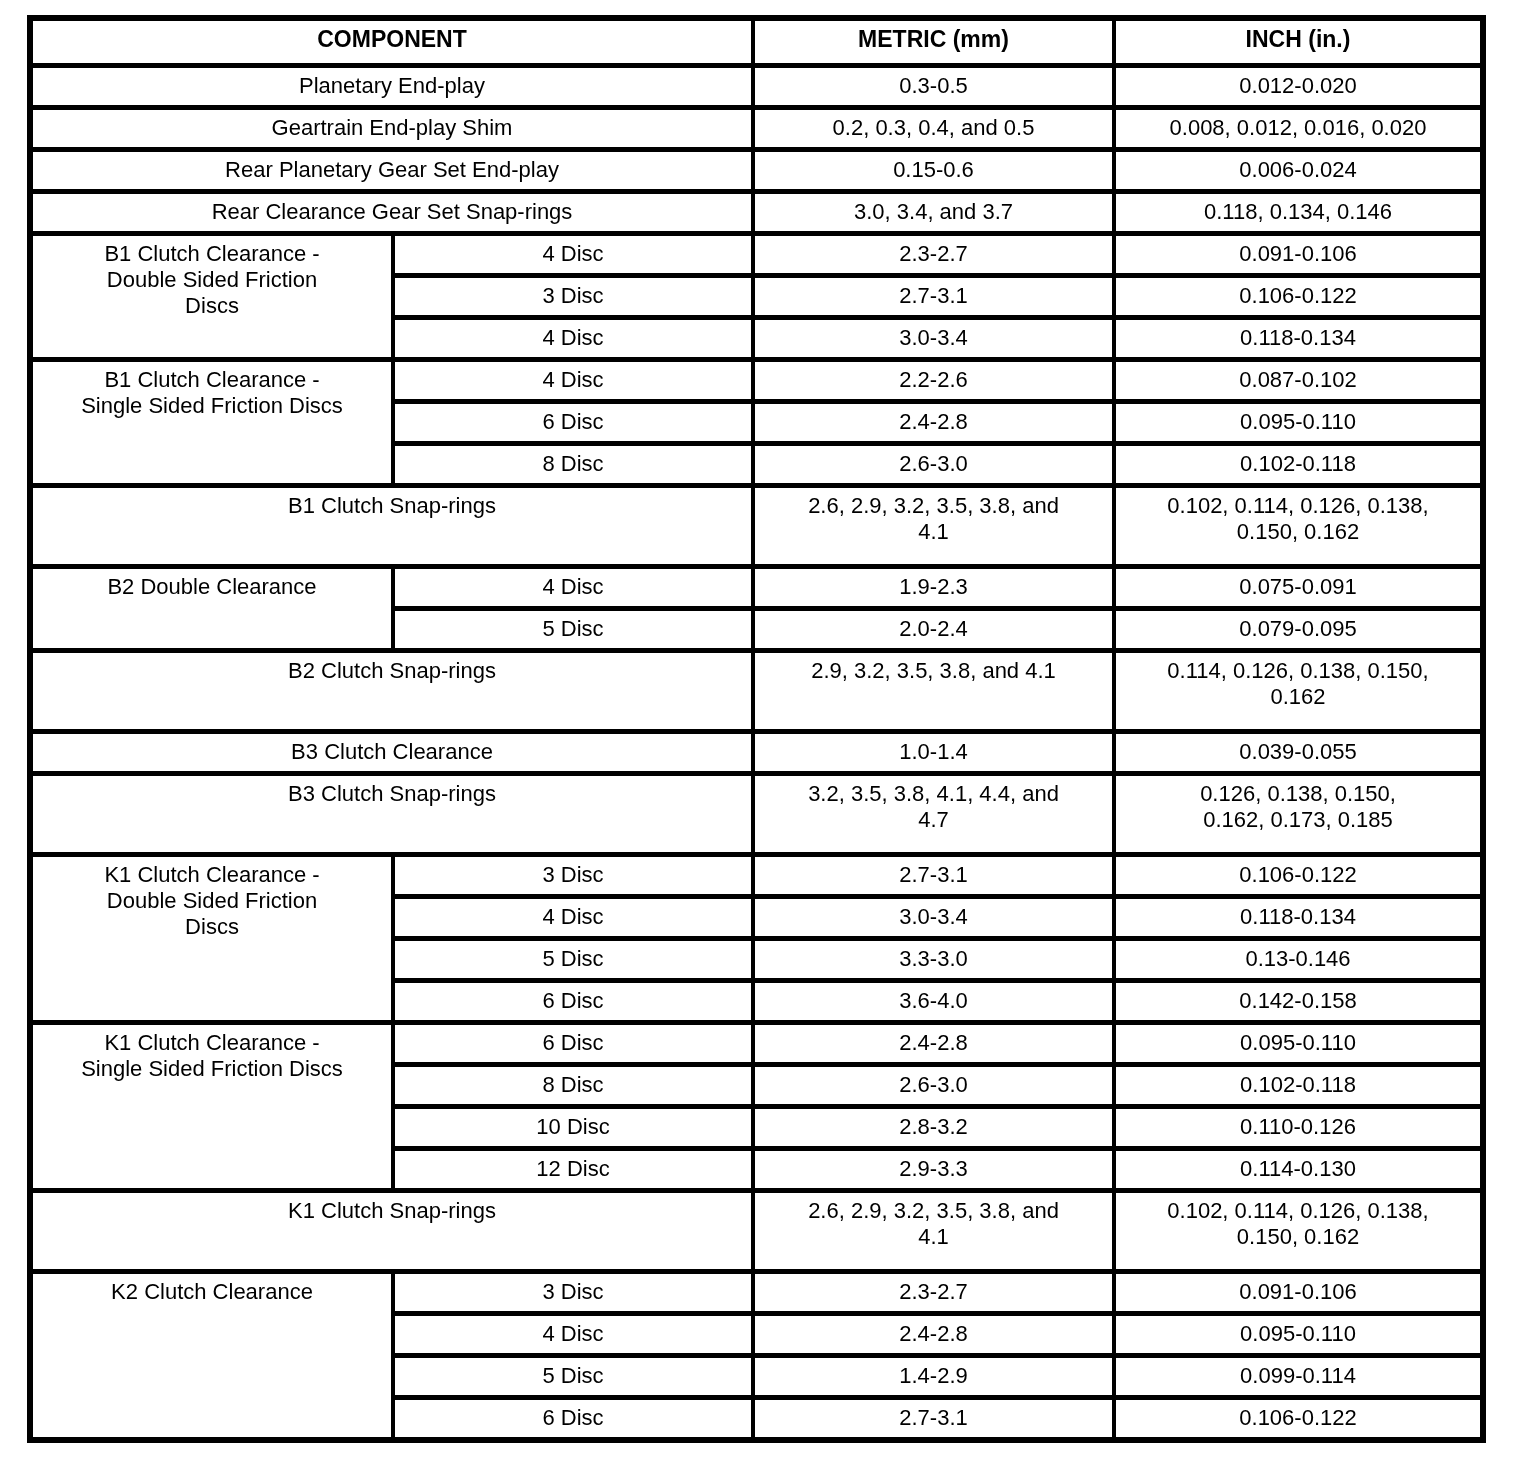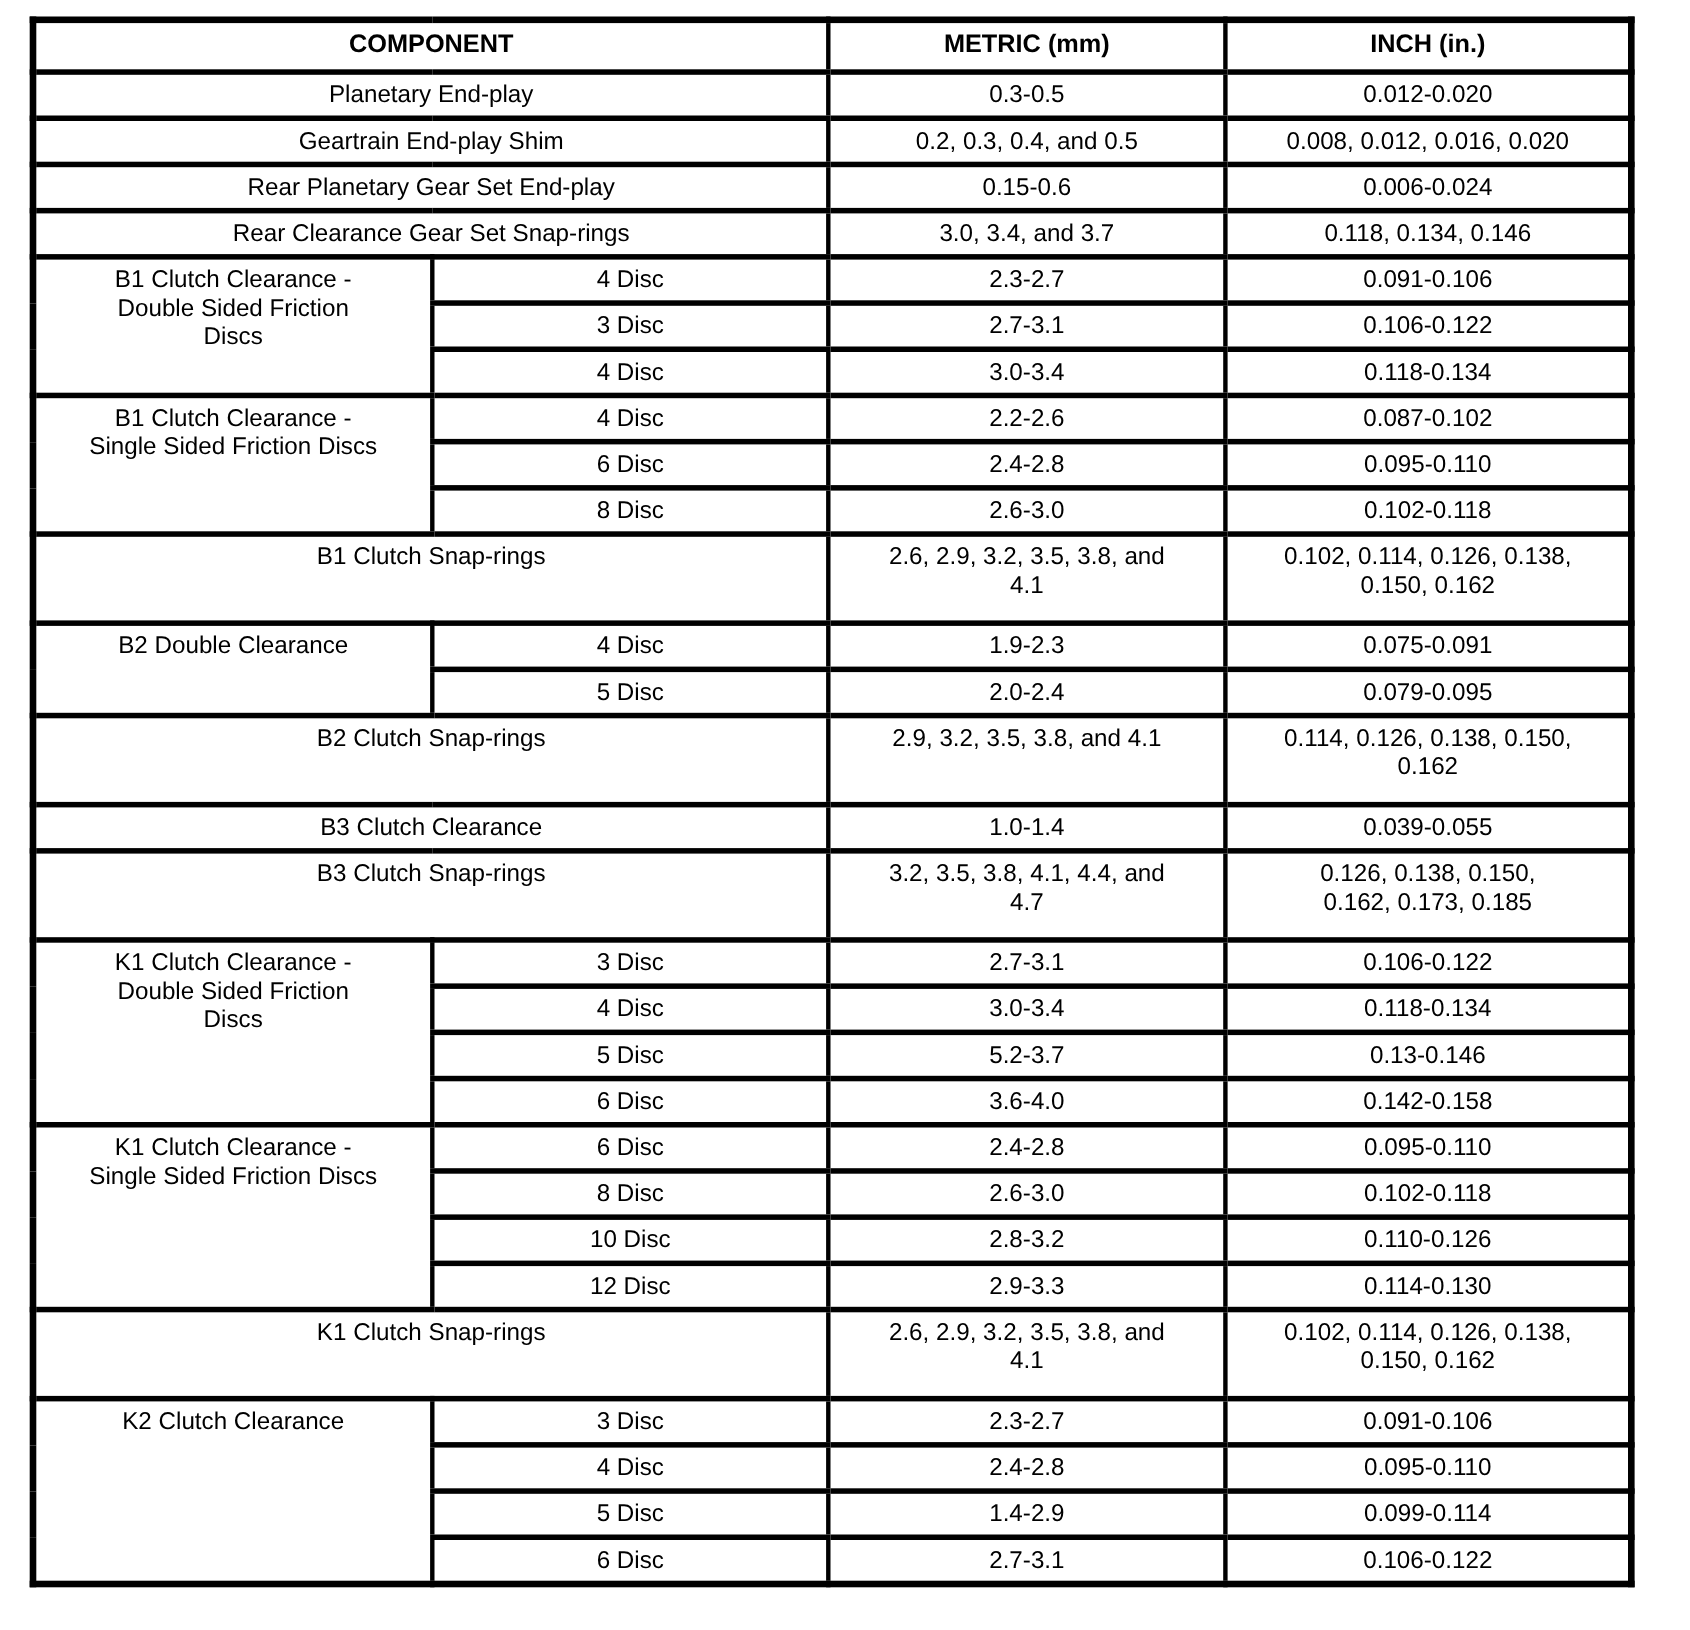--- a/index.html
+++ b/index.html
@@ -160,21 +160,21 @@
           <td>2.7-3.1</td>
           <td>0.106-0.122</td>
         </tr>
         <tr>
           <td>4 Disc</td>
           <td>3.0-3.4</td>
           <td>0.118-0.134</td>
         </tr>
         <tr>
           <td>5 Disc</td>
-          <td>5.2-3.7</td>
+          <td>3.3-3.0</td>
           <td>0.13-0.146</td>
         </tr>
         <tr>
           <td>6 Disc</td>
           <td>3.6-4.0</td>
           <td>0.142-0.158</td>
         </tr>
         <tr>
           <td class="comp" rowspan="4">K1 Clutch Clearance -
 Single Sided Friction Discs</td>

